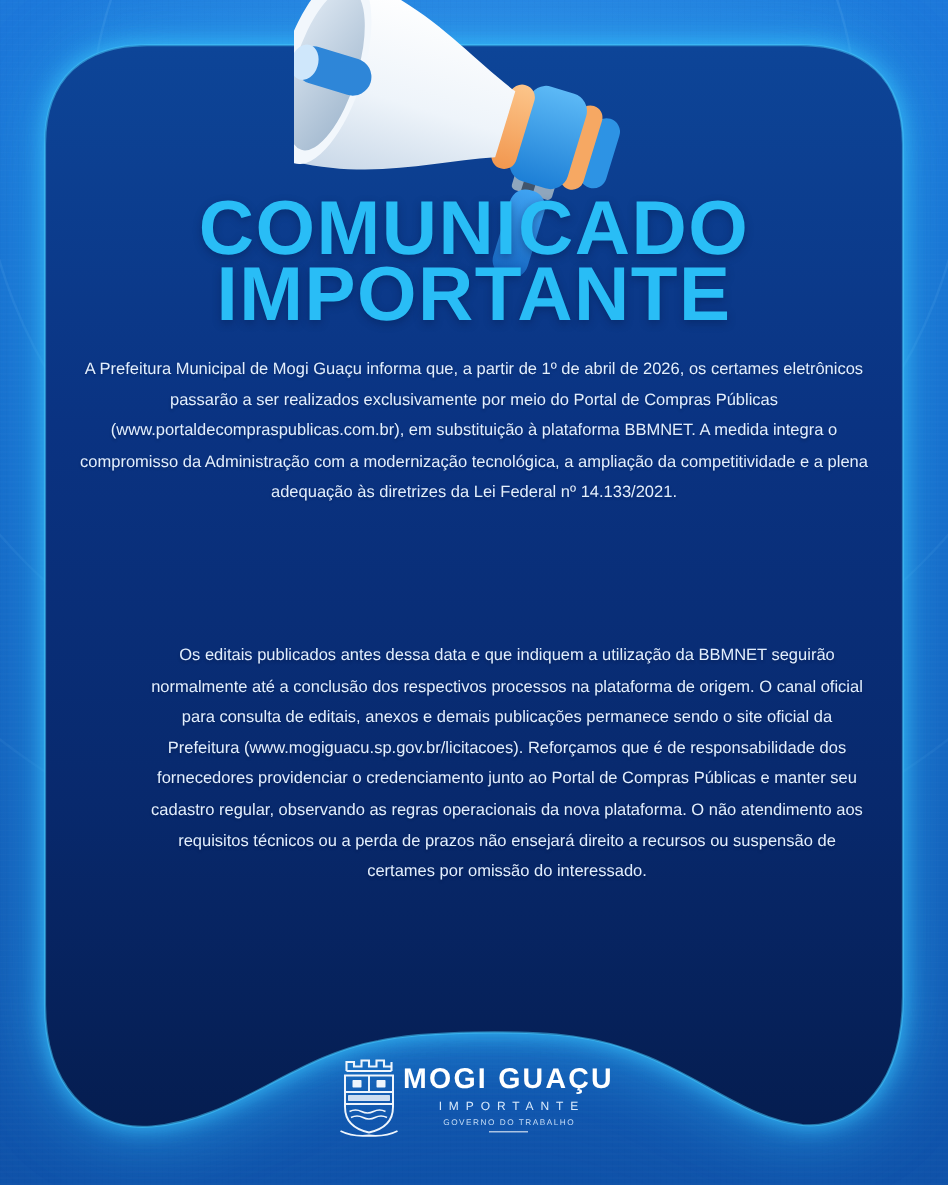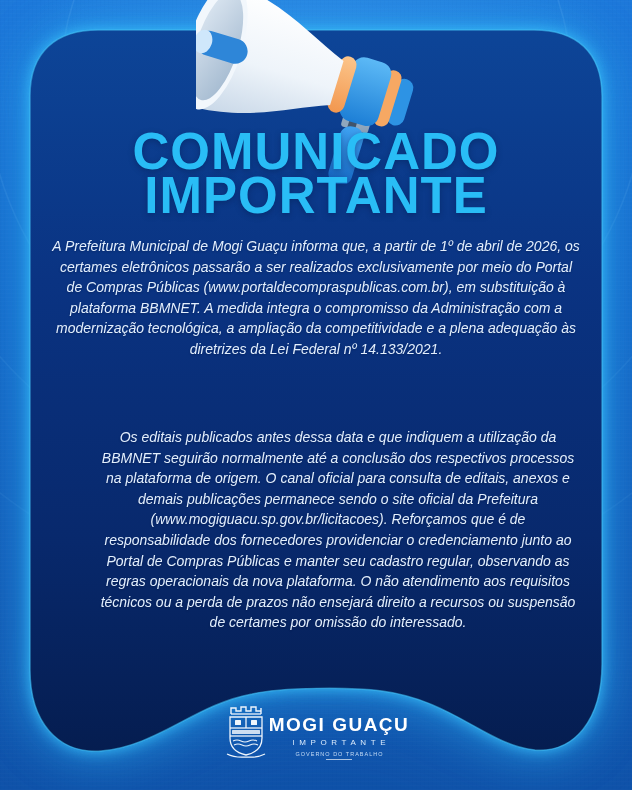--- a/index.html
+++ b/index.html
@@ -25,27 +25,27 @@
       drop-shadow(0 0 42px rgba(42,169,238,.30));
   }
   .megaphone{position:absolute;left:196px;top:0px;width:236px;height:184px;}
   .title{
     position:absolute;left:0;right:0;top:130px;z-index:5;
     text-align:center;font-weight:bold;line-height:44px;
     font-size:51px;letter-spacing:1px;color:#29bdf6;
     text-shadow:0 2px 6px rgba(0,20,60,.35);
   }
   .body-copy{position:absolute;z-index:4;left:52px;right:52px;text-align:center;color:#e3effd;}
-  .body-copy p{margin:0;font-size:14px;line-height:20.6px;font-weight:normal;
-    text-shadow:0 1px 2px rgba(0,15,50,.3);font-style:italic;}
+  .body-copy p{margin:0;font-size:11px;line-height:20.6px;font-weight:normal;
+    text-shadow:0 1px 2px rgba(0,15,50,.3);}
   .para1{top:236px;}
   .para2{top:427px;margin-left:44px;}
   .logo{
     position:absolute;left:0;right:0;top:704px;z-index:6;
-    display:flex;justify-content:center;align-items:flex-end;color:#ffffff;
+    display:flex;justify-content:center;align-items:center;color:#ffffff;
   }
   .crest{width:46px;height:56px;flex:0 0 auto;}
   .logo-text{display:flex;flex-direction:column;align-items:center;}
   .logo-name{font-size:19px;font-weight:bold;letter-spacing:1.5px;line-height:19px;}
   .logo-dept{font-size:8px;letter-spacing:4.6px;margin-top:4px;color:#d9eafc;text-indent:4.6px;}
   .logo-tagline{font-size:5.5px;letter-spacing:1px;margin-top:4px;color:#c4dcf6;text-indent:1px;}
   .logo-rule{width:26px;height:1px;background:rgba(255,255,255,.65);margin-top:2px;}
 </style>
 </head>
 <body>

